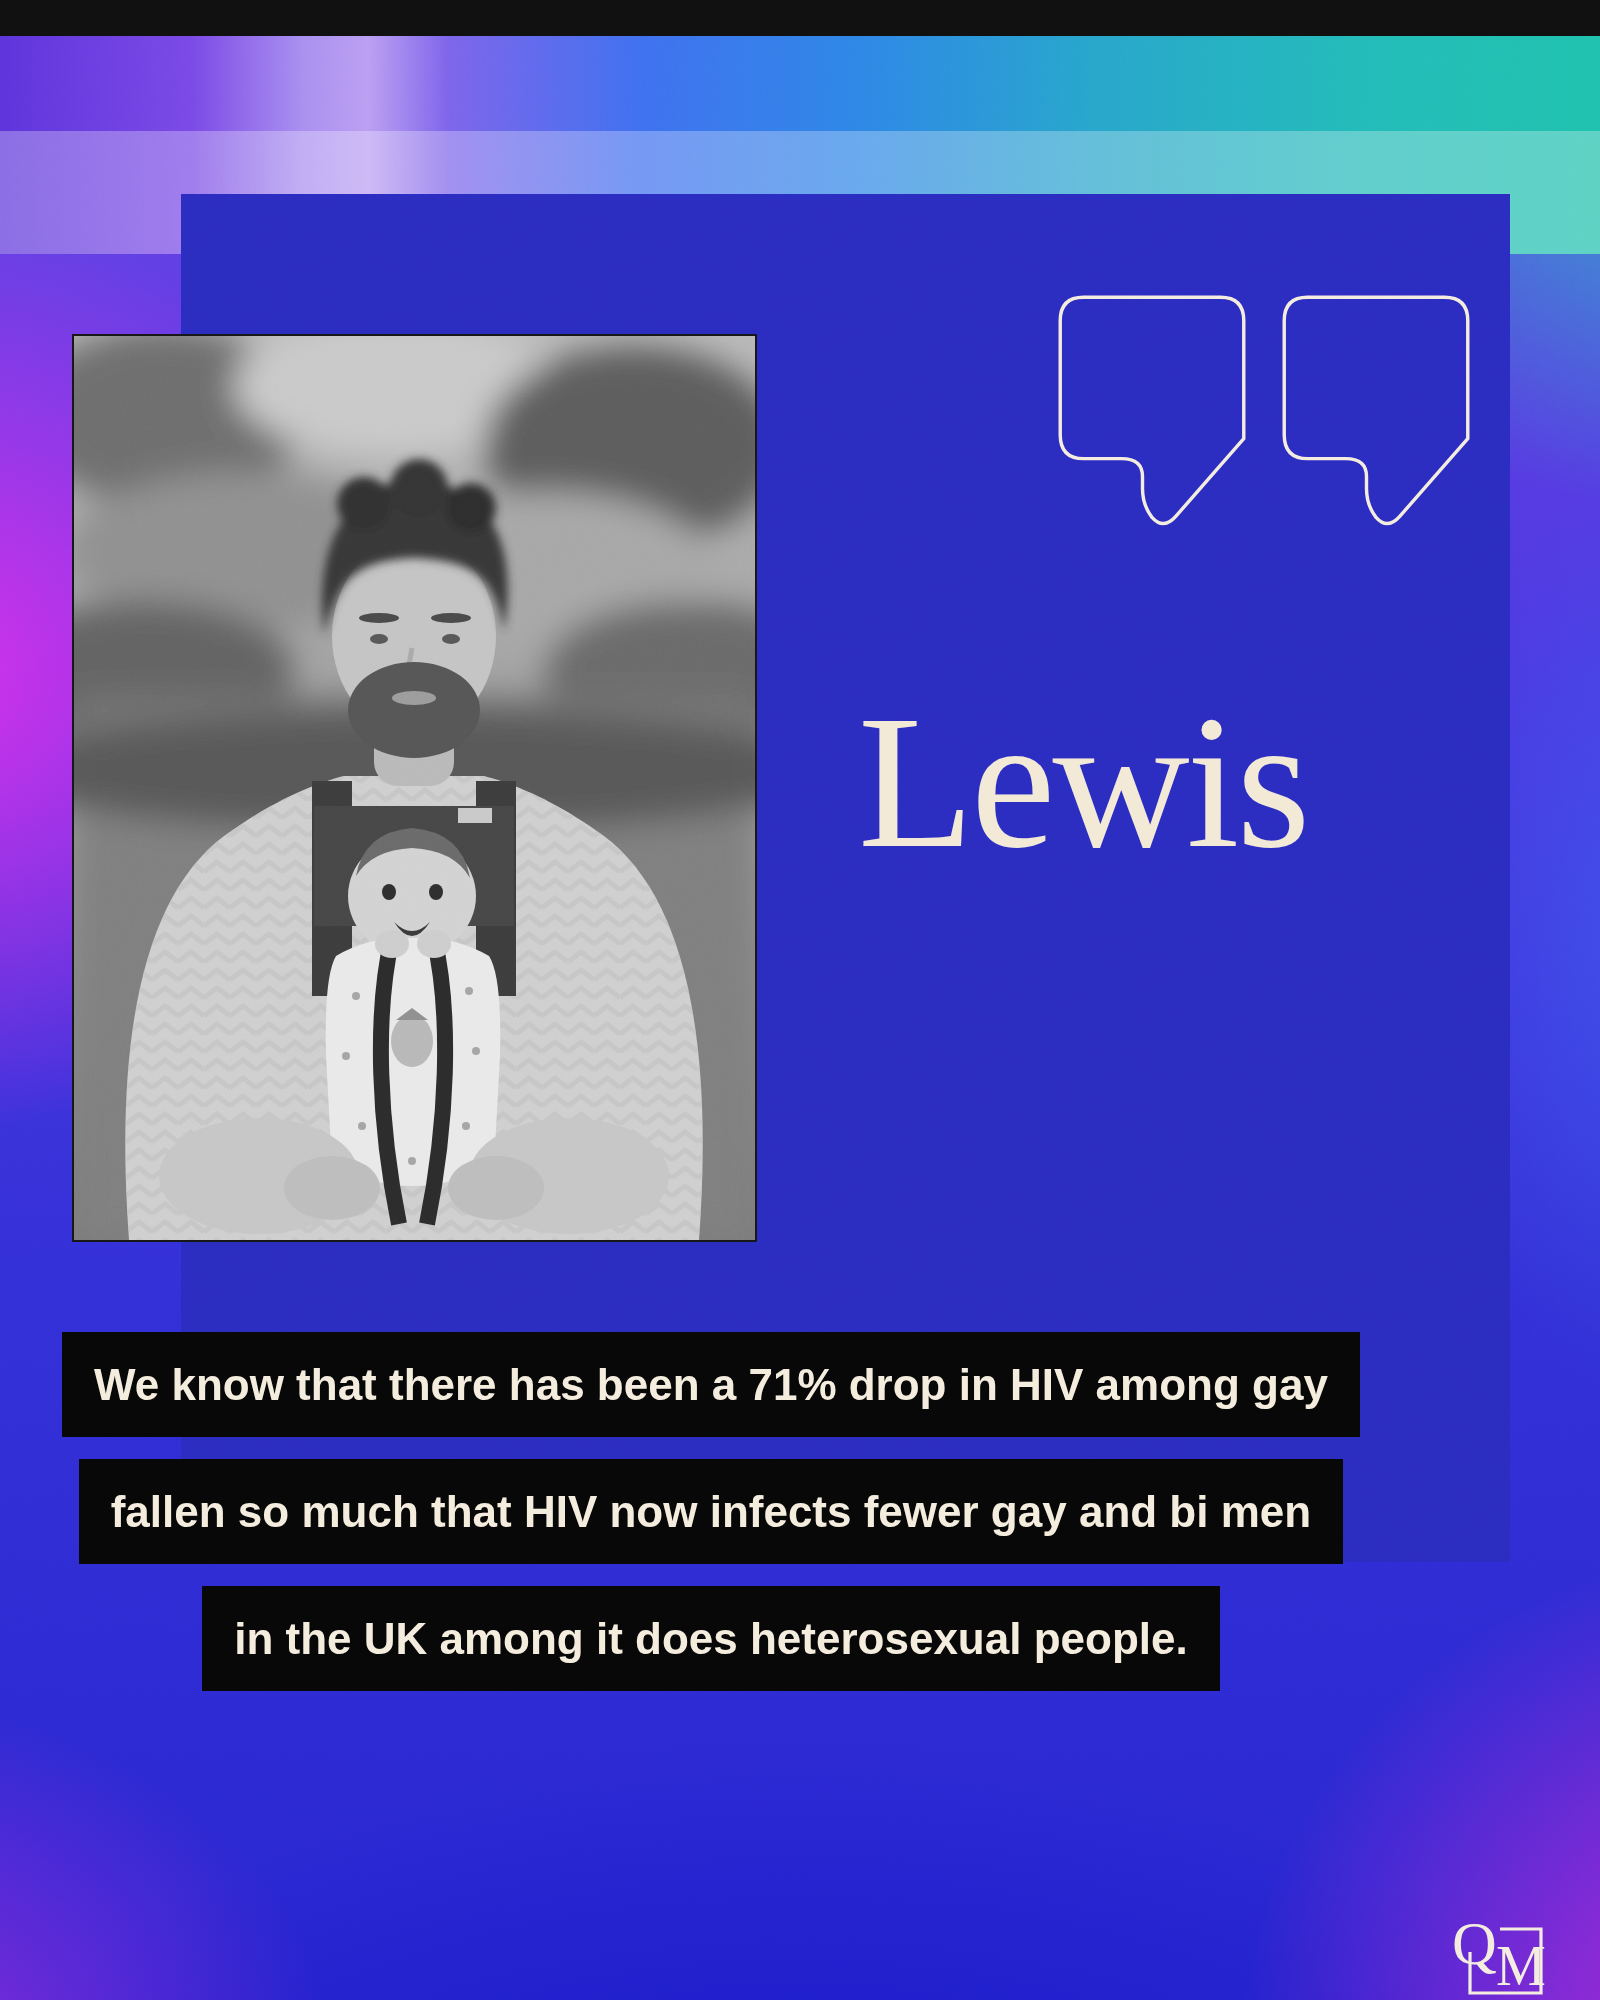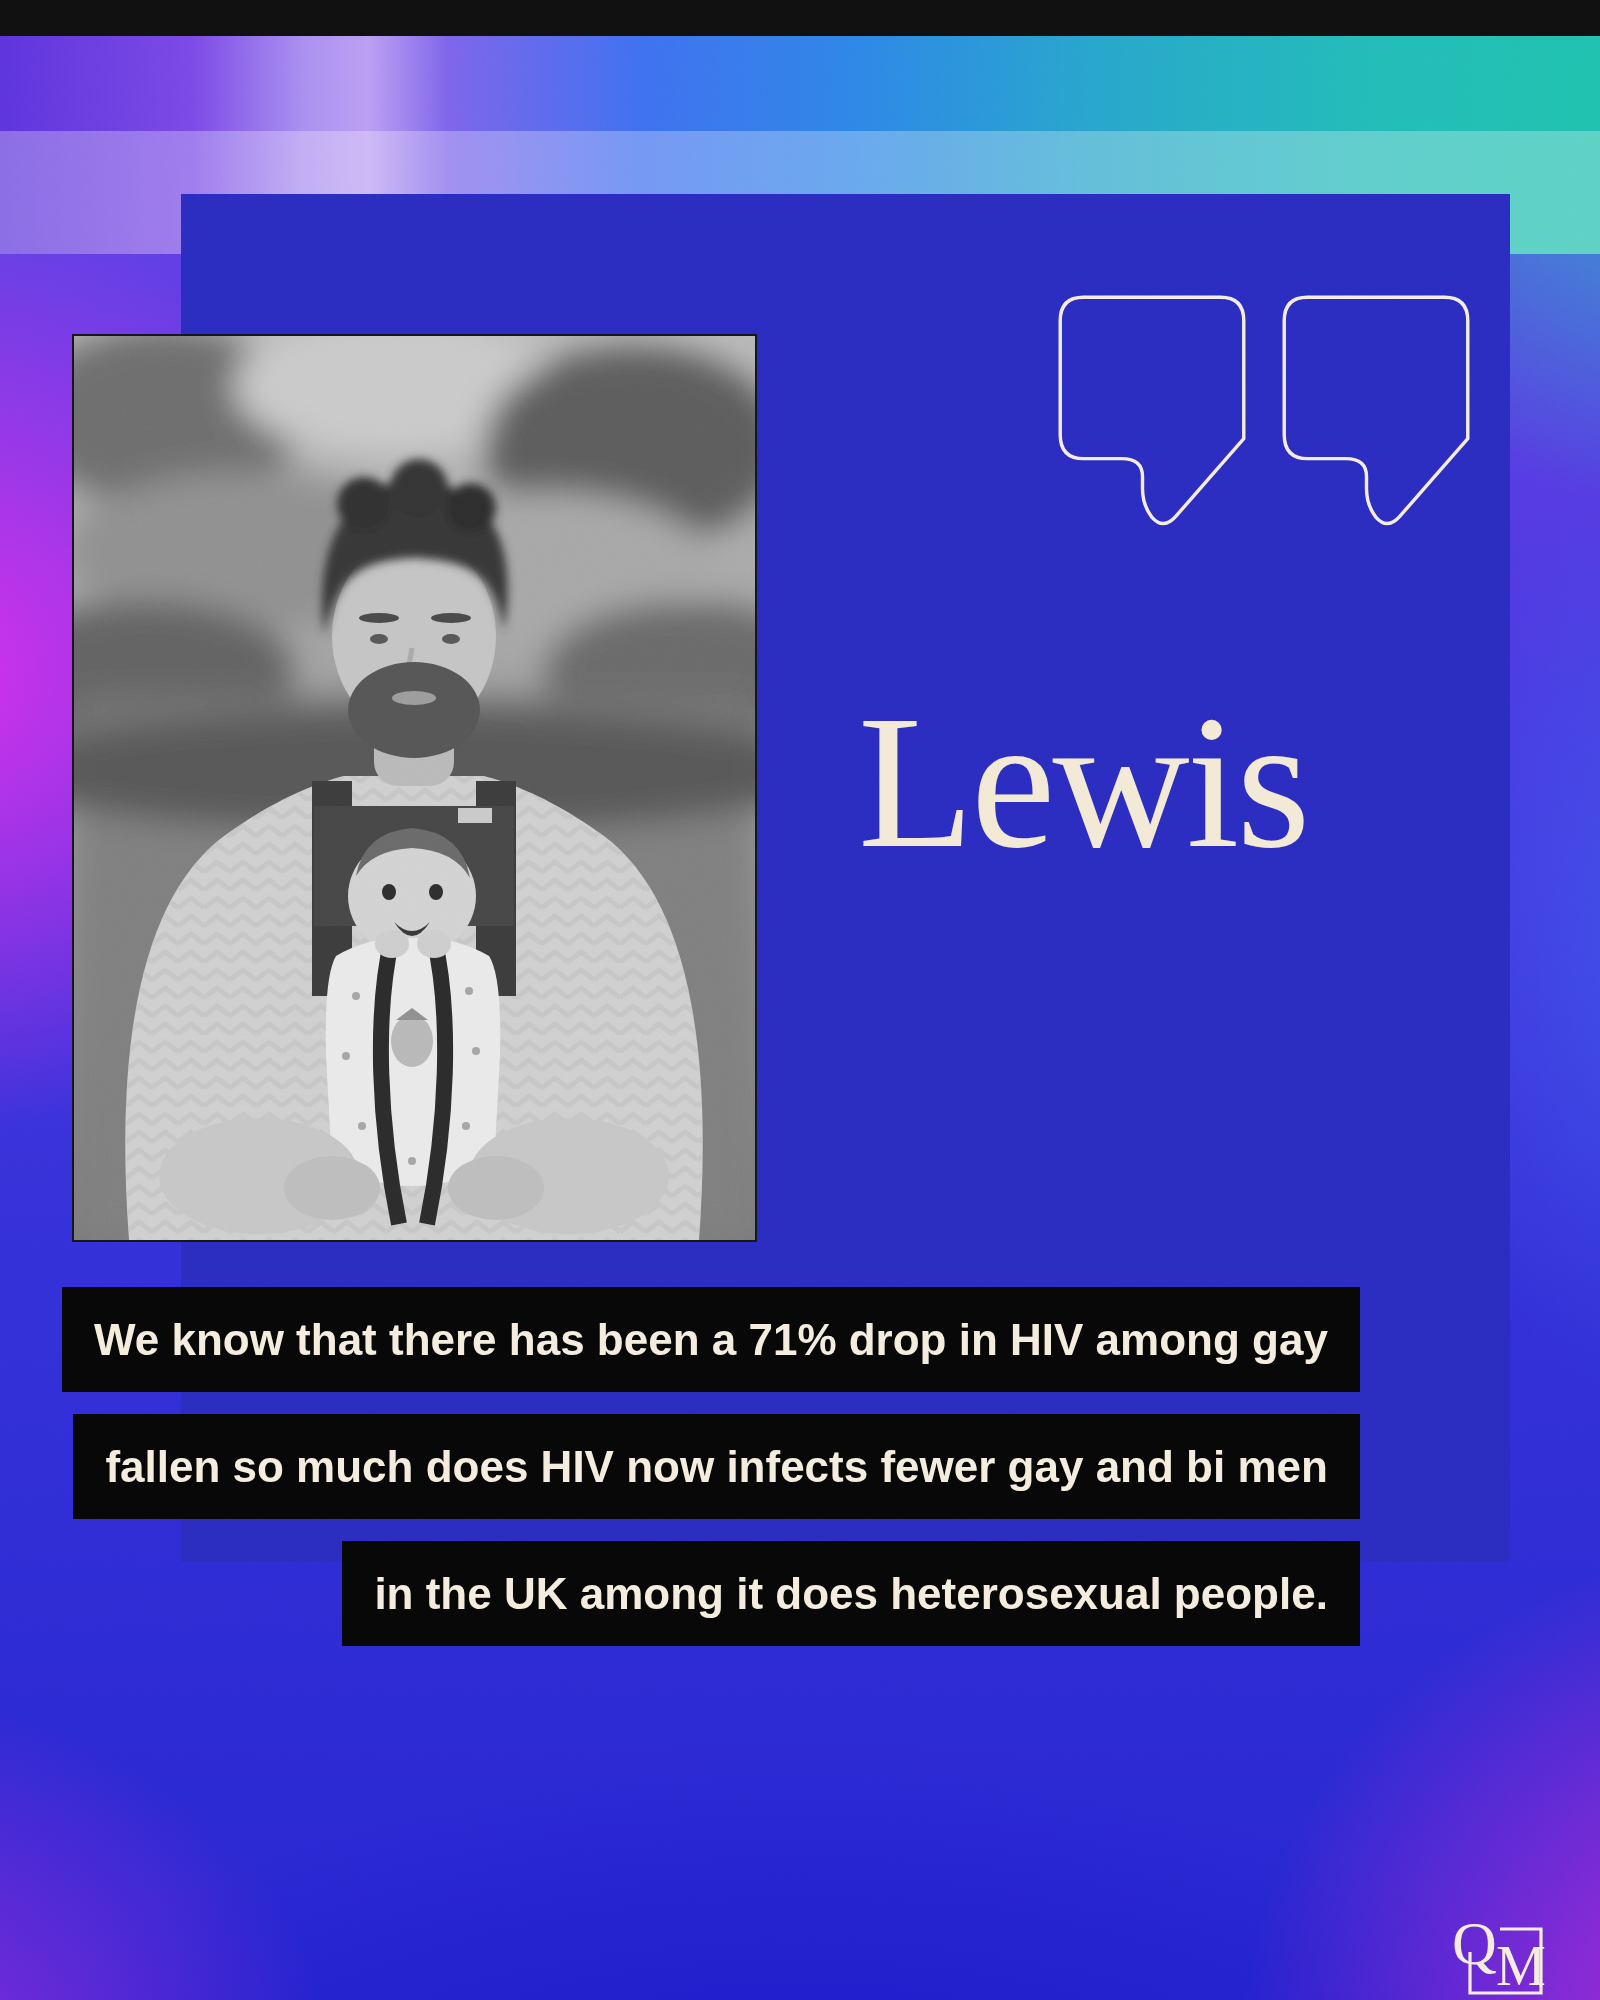--- a/index.html
+++ b/index.html
@@ -33,22 +33,22 @@
   
   .quote-icons{position:absolute;left:1057px;top:258px;display:flex;gap:34px;}
   .quote-icons svg{width:190px;height:251px;}
 
   
   .author{position:absolute;left:858px;top:665px;color:#f2e9d6;
           font-family:"Liberation Serif",serif;font-size:190px;line-height:162px;
           letter-spacing:-3px;font-weight:400;}
 
   
-  .quote-bars{position:absolute;left:62px;top:1251px;display:flex;flex-direction:column;
-              align-items:flex-end;gap:22px;}
+  .quote-bars{position:absolute;left:62px;top:1296px;display:flex;flex-direction:column;
+              align-items:center;gap:22px;}
   .quote-bar{background:#070707;height:105px;line-height:105px;padding:0 32px;
              color:#f4edde;font-size:44px;font-weight:700;white-space:nowrap;}
 
   
   .qm{position:absolute;left:1452px;top:1884px;width:112px;height:84px;
       color:#f3ecdf;font-family:"Liberation Serif",serif;}
   .qm svg{position:absolute;left:0;top:0;}
   .qm-q{position:absolute;left:0;top:-8px;font-size:62px;line-height:62px;}
   .qm-m{position:absolute;left:44px;top:18px;font-size:56px;line-height:56px;}
 
@@ -159,21 +159,21 @@
       <path d="M14 1.7 H86 Q98.3 1.7 98.3 14 V76 L62.5 117 Q56 124.3 50 117.5 Q45 111 45 102.5 V96 Q45 86.6 34 86.6 H14 Q1.7 86.6 1.7 74 V14 Q1.7 1.7 14 1.7 Z" fill="none" stroke="#f3ecdf" stroke-width="1.8"></path>
     </svg>
   </div>
 
   <div class="author">
     <div>Lewis</div>
   </div>
 
   <div class="quote-bars">
     <div class="quote-bar">We know that there has been a 71% drop in HIV among gay</div>
-    <div class="quote-bar">fallen so much does HIV now infects fewer gay and bi men</div>
+    <div class="quote-bar">fallen so much that HIV now infects fewer gay and bi men</div>
     <div class="quote-bar">in the UK among it does heterosexual people.</div>
   </div>
 
   <div class="qm">
     <svg width="112" height="84" viewBox="0 0 112 84">
       <path d="M48 9 H89 V73 H18 V32" fill="none" stroke="#f3ecdf" stroke-width="3.2"></path>
     </svg>
     <div class="qm-q">Q</div>
     <div class="qm-m">M</div>
   </div>

